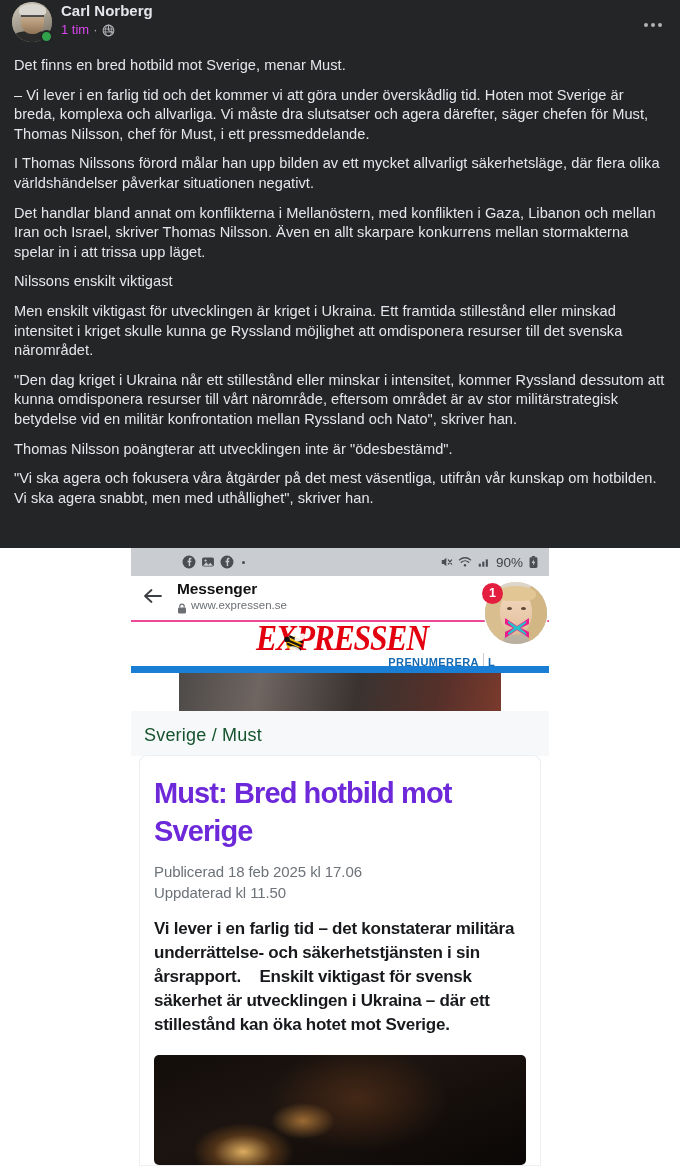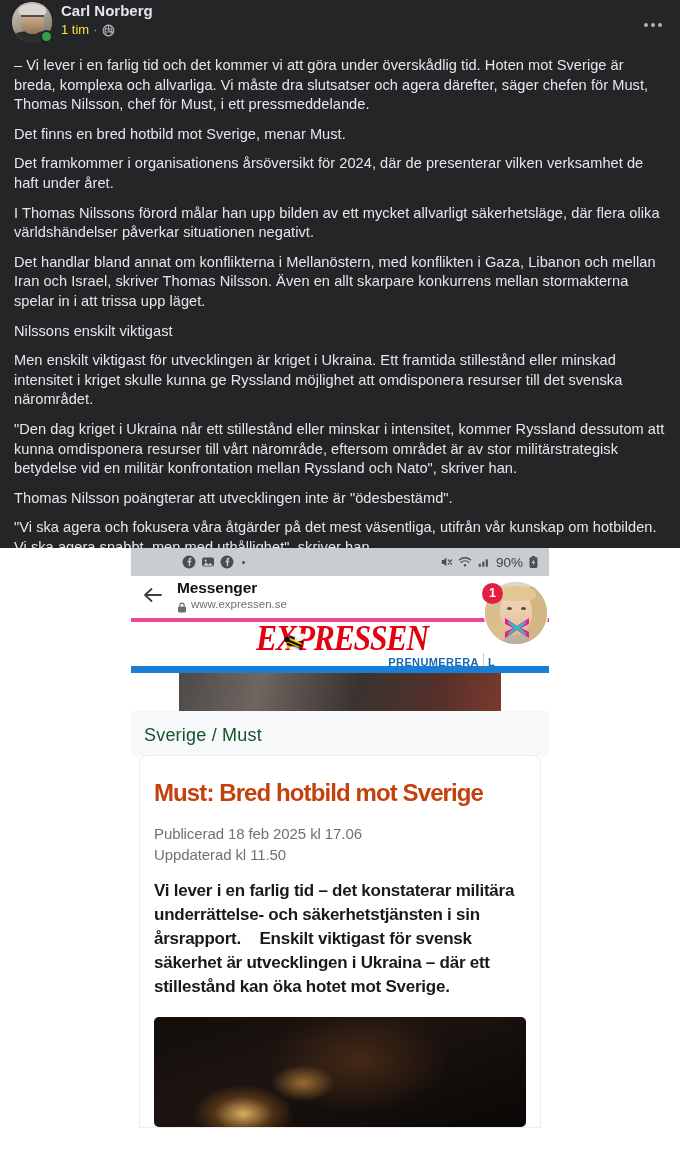--- a/index.html
+++ b/index.html
@@ -41,21 +41,21 @@
   .online-dot {
     position: absolute; right: -1px; bottom: -1px;
     width: 13px; height: 13px; border-radius: 50%;
     background: #31a24c; border: 2px solid #242526;
   }
   .name-block { margin-left: 9px; padding-top: 1px; }
   .poster-name {
     color: #e4e6eb; font-size: 15px; font-weight: bold; line-height: 19px;
   }
   .meta-row { display: flex; align-items: center; gap: 4px; margin-top: 1px; }
-  .meta-time { color: #fde047; font-size: 13px; line-height: 17px; }
+  .meta-time { color: #d946ef; font-size: 13px; line-height: 17px; }
   .meta-dot { color: #b0b3b8; font-size: 13px; line-height: 17px; }
   .globe-icon { width: 13px; height: 13px; display: inline-block; }
   .more-btn {
     position: absolute; right: 12px; top: 14px;
     width: 30px; height: 22px; display: flex; align-items: center; justify-content: center; gap: 3px;
   }
   .more-btn i { width: 4px; height: 4px; border-radius: 50%; background: #b0b3b8; display: block; }
 
   
   .post-body { padding: 4px 14px 0 14px; }
@@ -80,21 +80,21 @@
   }
   .sb-left { display: flex; align-items: center; gap: 5px; }
   .sb-time { font-size: 14px; color: #3f4246; font-weight: 500; letter-spacing: .2px; margin-top: 40px; }
   .sb-ico { width: 14px; height: 14px; display: block; }
   .sb-minidot { width: 3px; height: 3px; border-radius: 50%; background: #4a4d52; margin-left: 3px; }
   .sb-right { margin-left: auto; display: flex; align-items: center; gap: 5px; }
   .sb-pct { font-size: 13.5px; color: #3f4246; font-weight: 500; }
 
   .browser-bar {
     height: 46px; background: #fff; display: flex; align-items: center;
-    padding: 0 8px 4px 10px; position: relative; border-bottom: 4px solid #ec4899;
+    padding: 0 8px 4px 10px; position: relative; border-bottom: 2px solid #ec4899;
   }
   .back-arrow { width: 24px; height: 24px; flex: 0 0 24px; }
   .bb-texts { margin-left: 12px; }
   .bb-title { font-size: 15.5px; font-weight: bold; color: #111; line-height: 17px; letter-spacing: -.1px; }
   .bb-url-row { display: flex; align-items: center; gap: 4px; margin-top: 1px; }
   .lock-icon { width: 10px; height: 11px; display: block; }
   .bb-url { font-size: 11.5px; color: #6b6f74; line-height: 14px; }
   .bb-right { margin-left: auto; display: flex; align-items: center; position: relative; }
   .kebab { width: 14px; height: 20px; display: flex; flex-direction: column; justify-content: center; align-items: center; gap: 3px; }
   .kebab i { width: 3.5px; height: 3.5px; border-radius: 50%; background: #1c1e21; display: block; }
@@ -146,22 +146,22 @@
   .breadcrumb-zone { background: #f7f8f9; padding: 14px 13px 10px 13px; }
   .breadcrumb { font-size: 18px; color: #14532d; letter-spacing: .2px; }
 
   .article-card {
     margin: 0 9px; background: #fff; border-radius: 7px 7px 0 0;
     padding: 18px 14px 0 14px; box-shadow: 0 0 0 1px #eceef0;
     min-height: 300px;
   }
   .headline {
     font-family: "Liberation Sans", sans-serif;
-    font-size: 24px; font-weight: bold; line-height: 38px;
-    color: #c2410c; letter-spacing: -.9px;
+    font-size: 29px; font-weight: bold; line-height: 38px;
+    color: #6d28d9; letter-spacing: -.9px;
   }
   .pubdates { margin-top: 11px; }
   .pubdates div { font-size: 15px; color: #6d7278; line-height: 21px; letter-spacing: -.1px; }
   .lead {
     margin-top: 14px; font-size: 17px; font-weight: bold; line-height: 24px;
     color: #17191c; letter-spacing: -.25px;
   }
   .lead .indent { display: inline-block; width: 14px; }
   .article-photo {
     margin-top: 18px; height: 110px; border-radius: 5px; overflow: hidden;
@@ -206,23 +206,22 @@
     </div>
 
     <div class="more-btn">
       <i></i>
       <i></i>
       <i></i>
     </div>
   </div>
 
   <div class="post-body">
+    <p>Det finns en bred hotbild mot Sverige, menar Must.</p>
     <p>– Vi lever i en farlig tid och det kommer vi att göra under överskådlig tid. Hoten mot Sverige är breda, komplexa och allvarliga. Vi måste dra slutsatser och agera därefter, säger chefen för Must, Thomas Nilsson, chef för Must, i ett pressmeddelande.</p>
-    <p>Det finns en bred hotbild mot Sverige, menar Must.</p>
-    <p>Det framkommer i organisationens årsöversikt för 2024, där de presenterar vilken verksamhet de haft under året.</p>
     <p>I Thomas Nilssons förord målar han upp bilden av ett mycket allvarligt säkerhetsläge, där flera olika världshändelser påverkar situationen negativt.</p>
     <p>Det handlar bland annat om konflikterna i Mellanöstern, med konflikten i Gaza, Libanon och mellan Iran och Israel, skriver Thomas Nilsson. Även en allt skarpare konkurrens mellan stormakterna spelar in i att trissa upp läget.</p>
     <p>Nilssons enskilt viktigast</p>
     <p>Men enskilt viktigast för utvecklingen är kriget i Ukraina. Ett framtida stillestånd eller minskad intensitet i kriget skulle kunna ge Ryssland möjlighet att omdisponera resurser till det svenska närområdet.</p>
     <p>"Den dag kriget i Ukraina når ett stillestånd eller minskar i intensitet, kommer Ryssland dessutom att kunna omdisponera resurser till vårt närområde, eftersom området är av stor militärstrategisk betydelse vid en militär konfrontation mellan Ryssland och Nato", skriver han.</p>
     <p>Thomas Nilsson poängterar att utvecklingen inte är "ödesbestämd".</p>
     <p>"Vi ska agera och fokusera våra åtgärder på det mest väsentliga, utifrån vår kunskap om hotbilden. Vi ska agera snabbt, men med uthållighet", skriver han.</p>
   </div>
 
   <div class="embed-zone">

